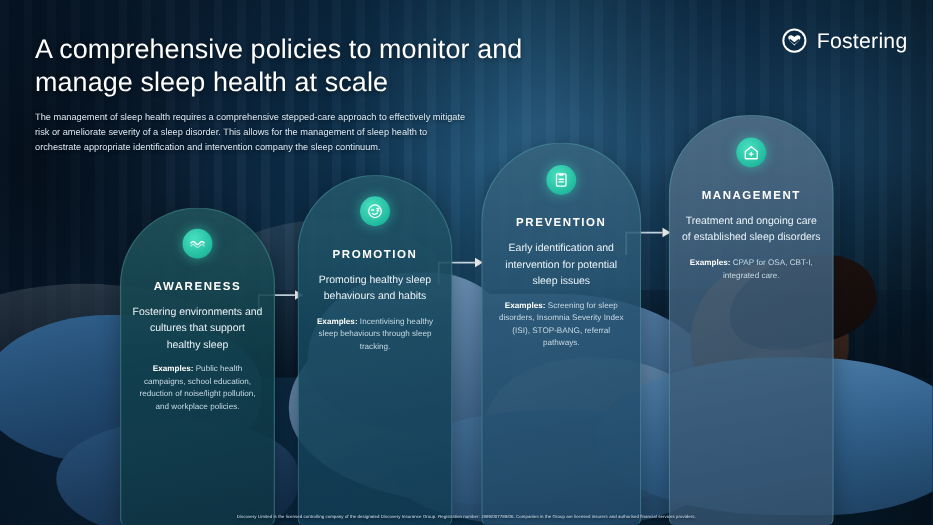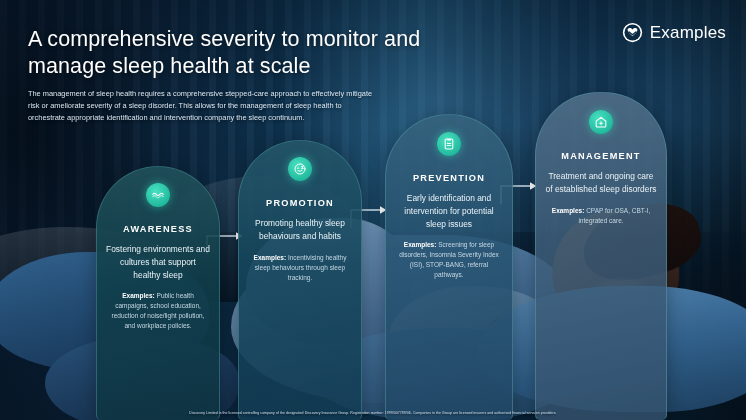--- a/index.html
+++ b/index.html
@@ -259,31 +259,31 @@
   <div class="hand"></div>
   <div class="pillow2"></div>
   <div class="head"></div>
   <div class="hair"></div>
   <div class="cheek"></div>
   <div class="pillow"></div>
 
   <div class="scene-shade"></div>
 </div>
 
-<div class="headline">A comprehensive severity to monitor and manage sleep health at scale</div>
+<div class="headline">A comprehensive policies to monitor and manage sleep health at scale</div>
 <div class="subtitle">The management of sleep health requires a comprehensive stepped-care approach to effectively mitigate risk or ameliorate severity of a sleep disorder. This allows for the management of sleep health to orchestrate appropriate identification and intervention company the sleep continuum.</div>
 
 <div class="logo">
   <svg class="logo-mark" viewBox="0 0 24 24">
     <circle cx="12" cy="12" r="11" fill="#ffffff"></circle>
     <circle cx="12" cy="12" r="9.2" fill="#0a2a44"></circle>
     <path d="M6.4 9.2 C6.4 6.7 9.6 6.1 12 8.6 C14.4 6.1 17.6 6.7 17.6 9.2 C17.6 11.6 14 14.2 12 16.4 C10 14.2 6.4 11.6 6.4 9.2 Z" fill="#ffffff"></path>
     <path d="M8.1 11.4 L12 14.6 L15.9 11.4" fill="none" stroke="#0a2a44" stroke-width="1.5" stroke-linecap="round" stroke-linejoin="round"></path>
   </svg>
-  <span class="logo-text">Examples</span>
+  <span class="logo-text">Fostering</span>
 </div>
 
 <svg class="connector" style="left:205px; top:214px; width:44px; height:44px;" viewBox="0 0 44 44">
   <path d="M2 40 L2 22 L31 22" fill="none" stroke="#cfe2ee" stroke-width="1.4"></path>
   <path d="M31 18.2 L37.5 22 L31 25.8 Z" fill="#ffffff"></path>
 </svg>
 
 <svg class="connector" style="left:349px; top:188px; width:44px; height:44px;" viewBox="0 0 44 44">
   <path d="M2 40 L2 22 L31 22" fill="none" stroke="#cfe2ee" stroke-width="1.4"></path>
   <path d="M31 18.2 L37.5 22 L31 25.8 Z" fill="#ffffff"></path>

